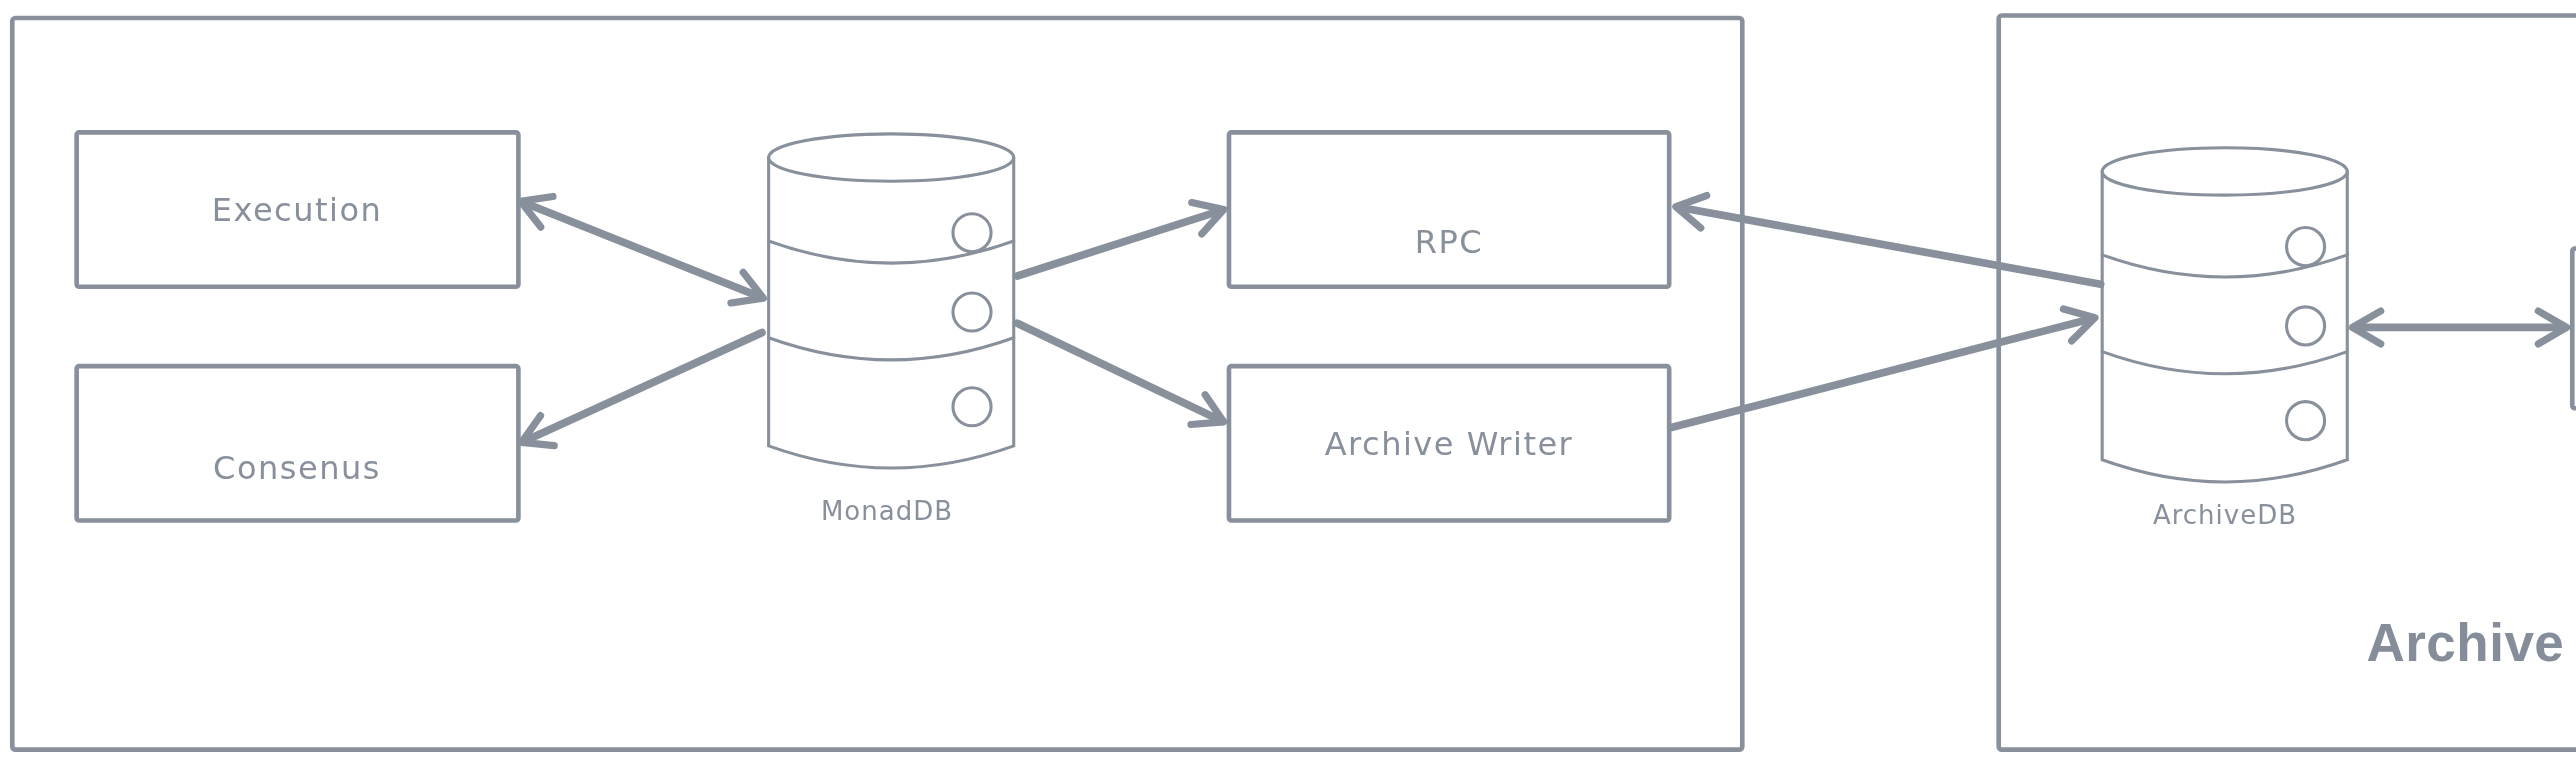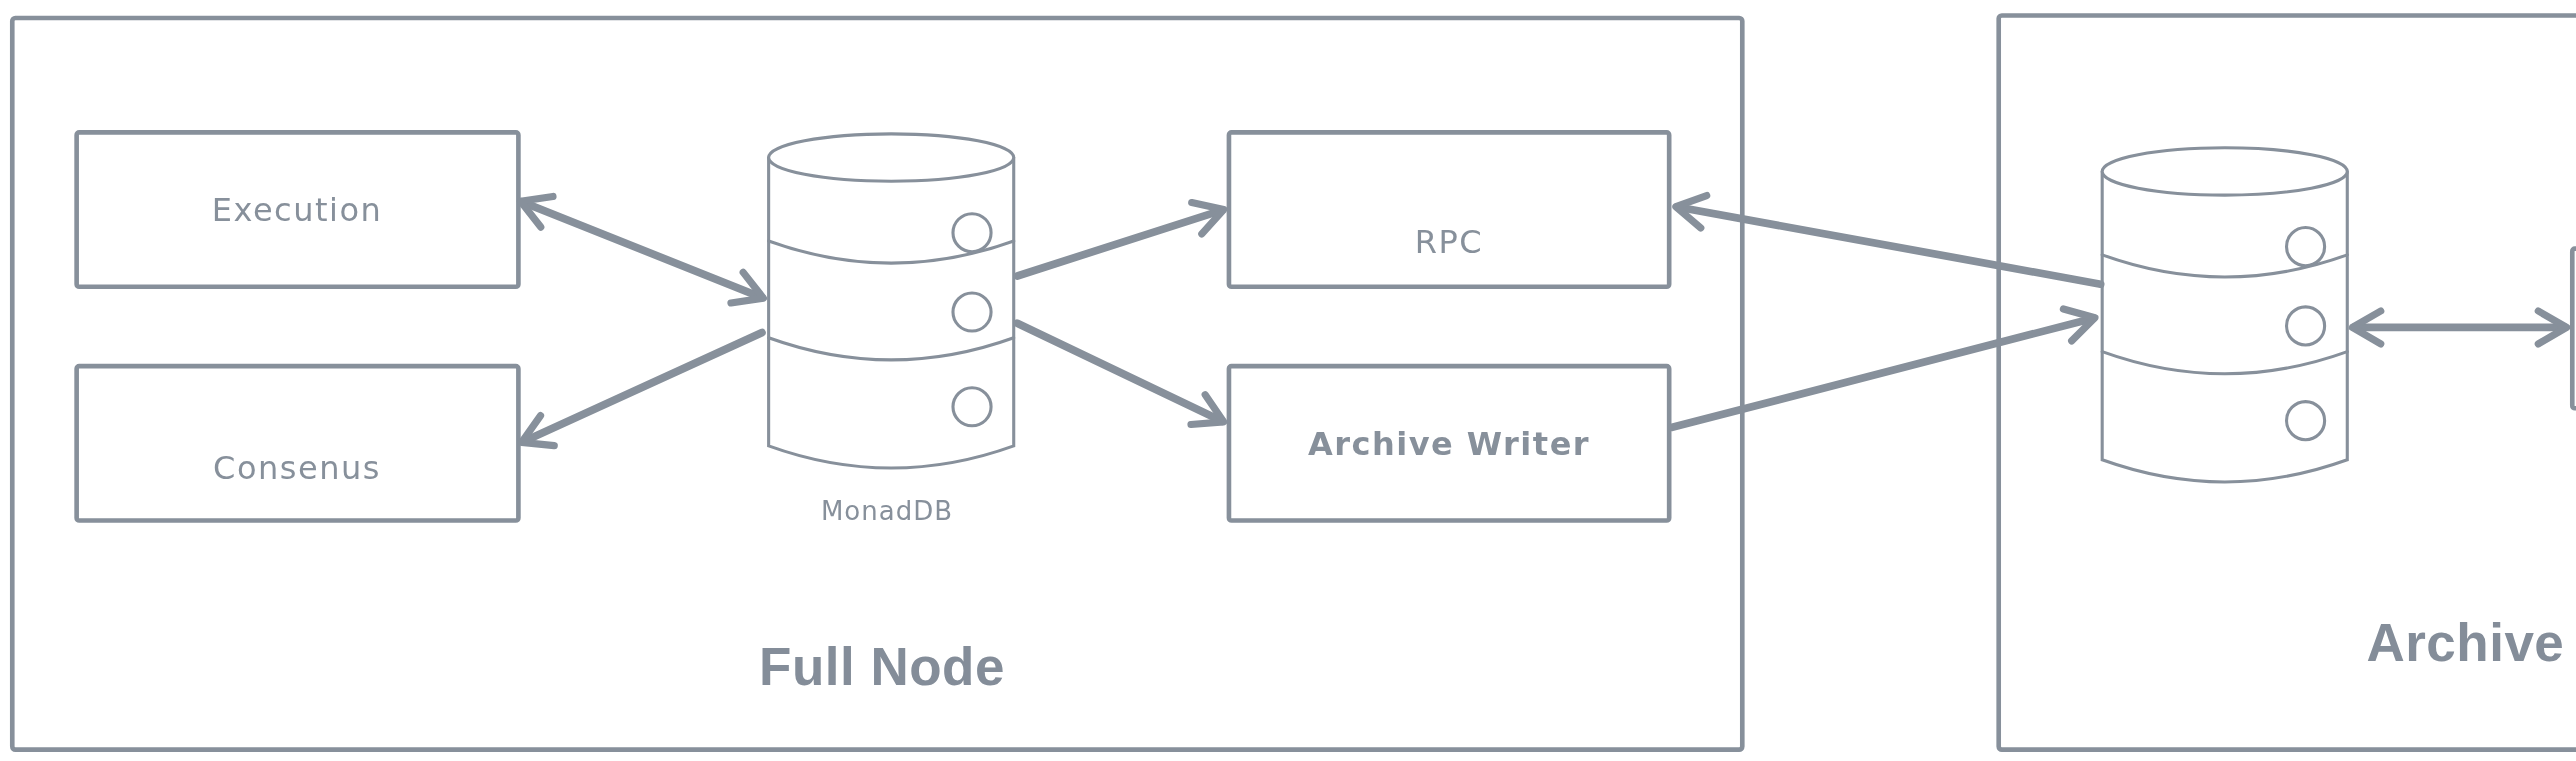--- a/index.html
+++ b/index.html
@@ -101,23 +101,23 @@
 
     <line x1="4570" y1="636" x2="4980" y2="636" stroke="#87909b" stroke-width="15" stroke-linecap="round" marker-start="url(#arrowhead)" marker-end="url(#arrowhead)"></line>
   </svg>
 
   <div class="label" style="left:297px; top:210px;">Execution</div>
 
   <div class="label" style="left:297px; top:468px;">Consenus</div>
 
   <div class="label" style="left:1449px; top:198px;margin-top:44px;">RPC</div>
 
-  <div class="label" style="left:1449px; top:444px;font-weight:bold;">Archive Writer</div>
+  <div class="label" style="left:1449px; top:444px;">Archive Writer</div>
 
   <div class="label db-label" style="left:887px; top:511px;">MonadDB</div>
 
+  <div class="label db-label" style="left:2225px; top:515px;">ArchiveDB</div>
 
-  <div class="container-title" style="left:882px; top:666px;">Full Node</div>
 
   <div class="container-title" style="left:2557px; top:642px;">Archive Server</div>
 
 </div>
 
 
 </body></html>

